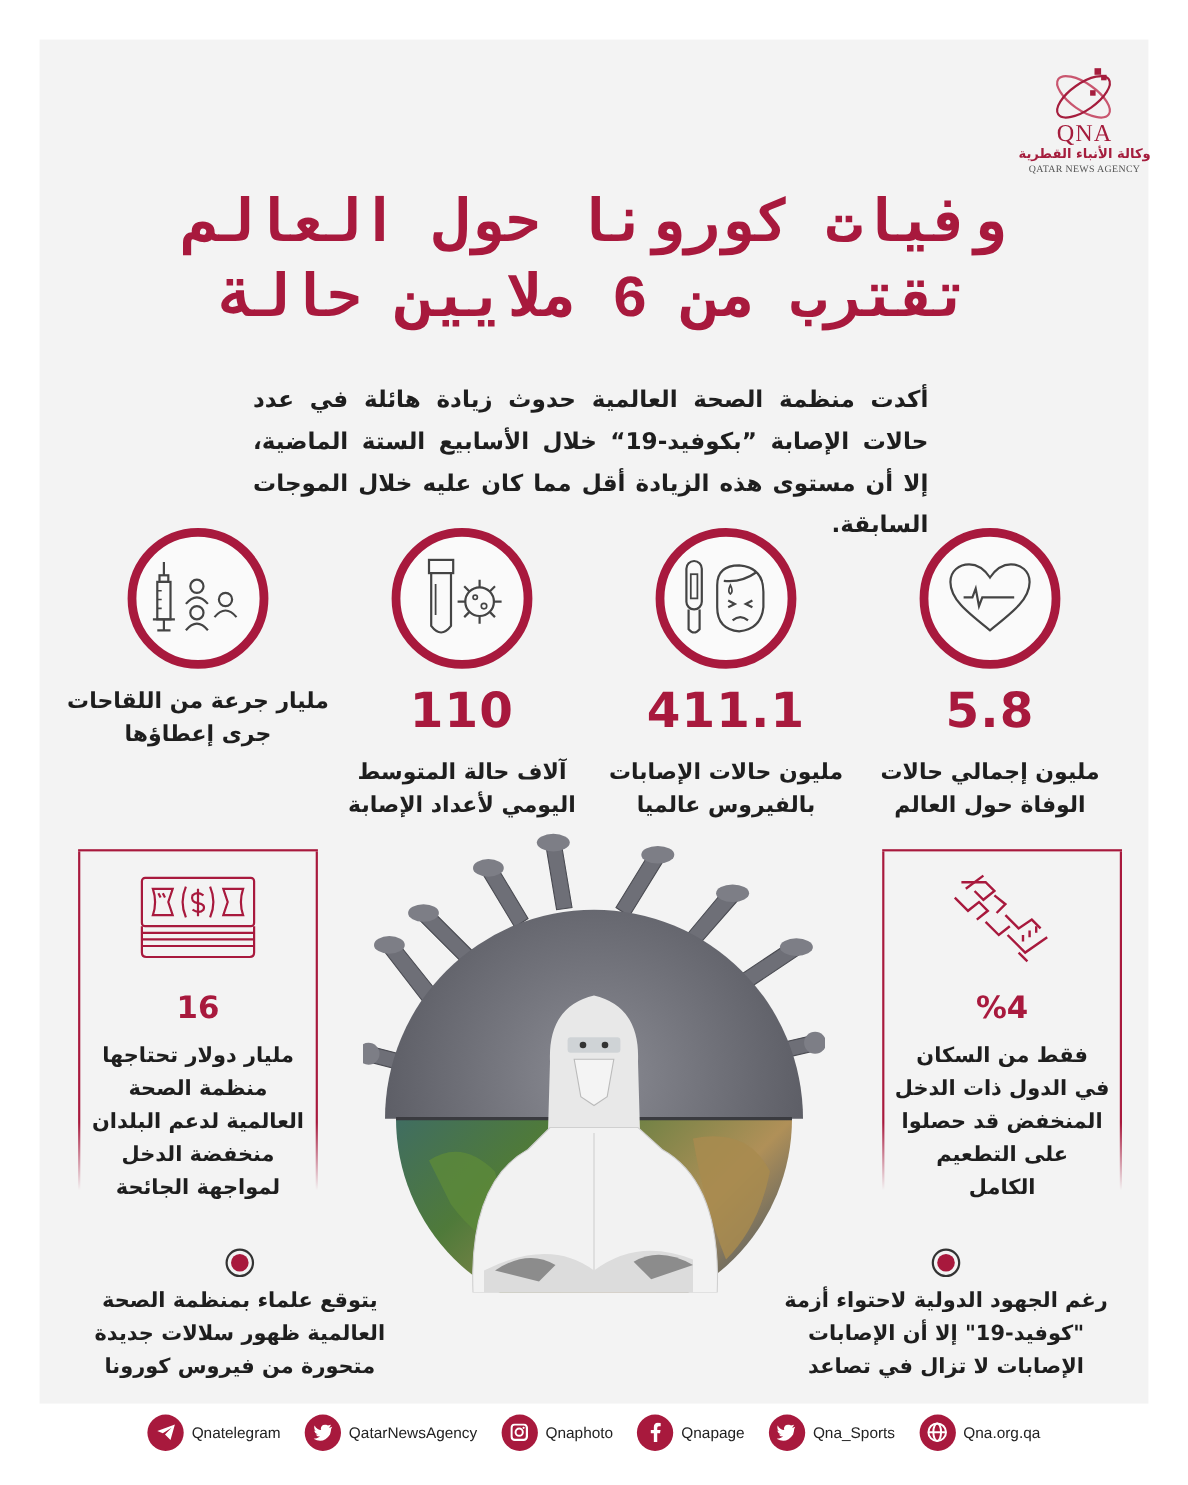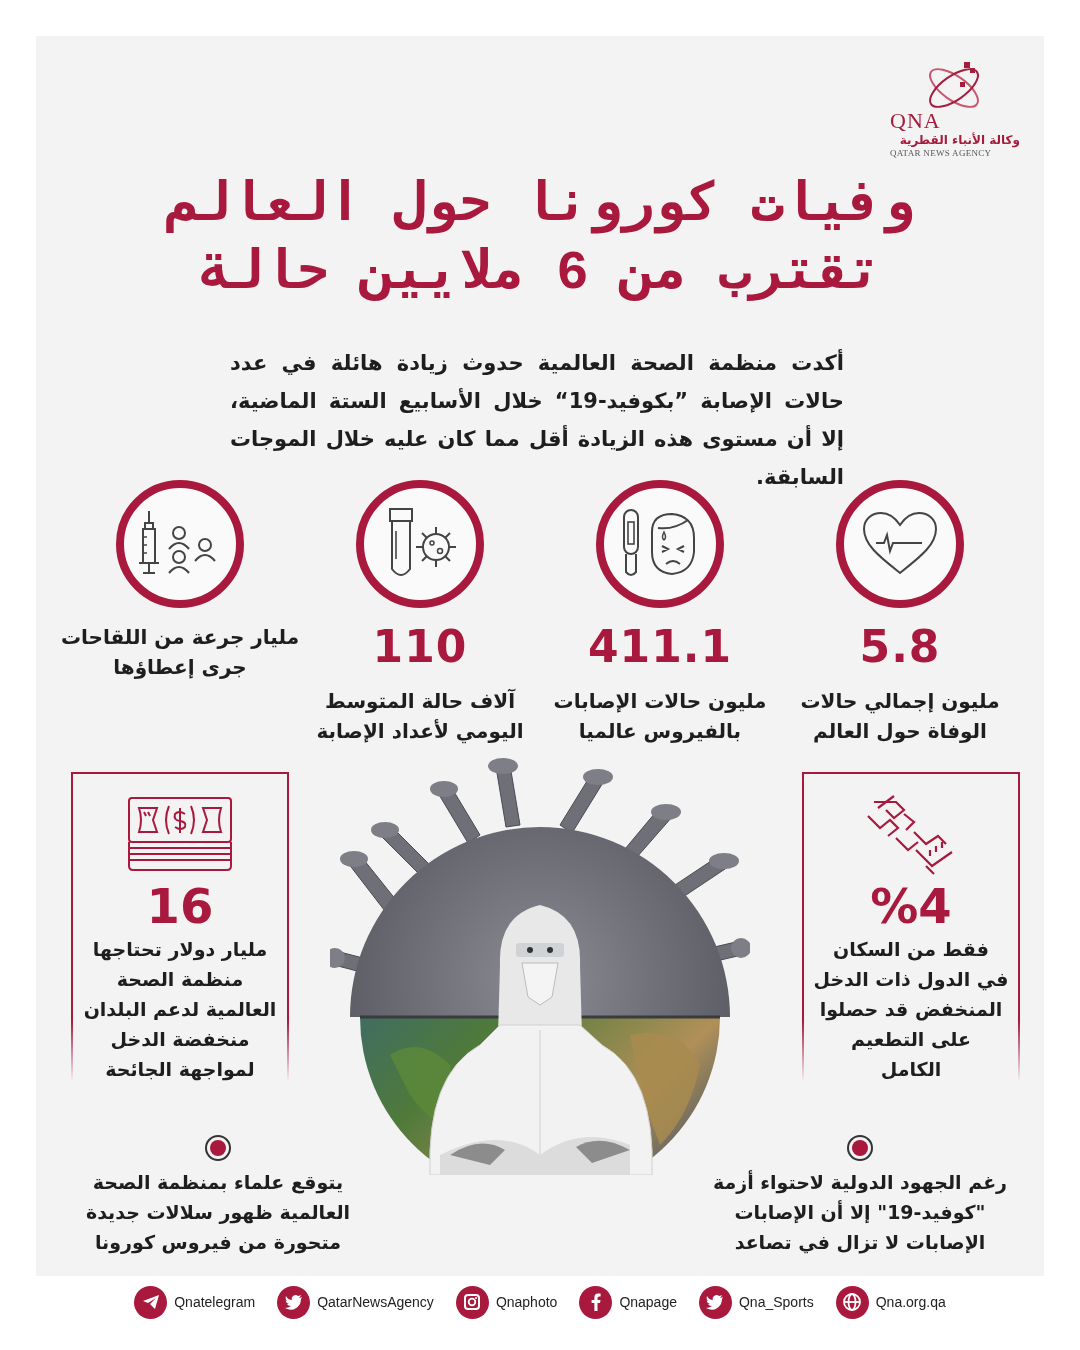--- a/index.html
+++ b/index.html
@@ -2,21 +2,21 @@
 <html><head>
 <meta charset="utf-8">
 <style>
   * { box-sizing: border-box; margin: 0; padding: 0; }
   html, body { width: 1080px; height: 1350px; background: #ffffff; overflow: hidden; }
   body { font-family: "DejaVu Sans", sans-serif; color: #1e1e1e; position: relative; }
 
   .panel { position: absolute; left: 36px; top: 36px; width: 1008px; height: 1240px; background: #f3f3f3; }
 
   
-  .logo { position: absolute; left: 890px; top: 56px; width: 130px; }
+  .logo { position: absolute; left: 921px; top: 56px; width: 130px; text-align: center; }
   .logo svg { display: block; margin: 0 auto; }
   .logo .qna { font-family: "Liberation Serif", serif; font-size: 22px; color: #a51d3d; letter-spacing: 1px; line-height: 22px; margin-top: -4px; }
   .logo .ar { font-family: "DejaVu Sans", sans-serif; font-size: 12px; font-weight: bold; color: #a51d3d; direction: rtl; line-height: 16px; }
   .logo .en { font-family: "Liberation Serif", serif; font-size: 9px; color: #555; letter-spacing: 0.3px; line-height: 11px; }
 
   
   .title { position: absolute; left: 150px; top: 172px; width: 780px; text-align: center; direction: rtl;
            font-family: Liberation Mono, monospace; font-weight: bold; color: #a8193d; font-size: 54px; line-height: 68px; }
 
   
@@ -31,21 +31,21 @@
   .stat .ring svg { display: block; }
   .stat .num { font-weight: bold; font-size: 44px; color: #a8193d; line-height: 50px; margin-top: 14px; letter-spacing: 1px; }
   .stat .desc { direction: rtl; font-size: 20px; line-height: 30px; color: #1e1e1e; margin-top: 14px; font-weight: bold; }
 
   
   .sidebox { position: absolute; top: 772px; width: 218px; height: 310px; border-top: 2px solid #a8193d; text-align: center; }
   .sidebox::before, .sidebox::after { content: ""; position: absolute; top: 0; width: 2px; height: 100%;
            background: linear-gradient(to bottom, #a8193d 0%, #a8193d 80%, rgba(168,25,61,0) 100%); }
   .sidebox::before { left: 0; } .sidebox::after { right: 0; }
   .sidebox .icon { margin: 20px auto 0; width: 110px; height: 80px; display: flex; align-items: center; justify-content: center; }
-  .sidebox .num { font-weight: bold; font-size: 48px; color: #a8193d; line-height: 48px; margin-top: 8px; }
+  .sidebox .num { font-weight: bold; font-size: 28px; color: #a8193d; line-height: 48px; margin-top: 18px; }
   .sidebox .desc { direction: rtl; font-weight: bold; font-size: 19px; line-height: 30px; margin-top: 4px; padding: 0 6px; color: #1e1e1e; }
 
   
   .illus { position: absolute; left: 330px; top: 755px; width: 420px; height: 420px; }
 
   
   .note { position: absolute; top: 1135px; width: 320px; text-align: center; }
   .note .dot { width: 26px; height: 26px; border-radius: 50%; border: 2px solid #333; background: #f3f3f3; margin: 0 auto 6px;
                display: flex; align-items: center; justify-content: center; }
   .note .dot span { width: 16px; height: 16px; border-radius: 50%; background: #a8193d; display: block; }

